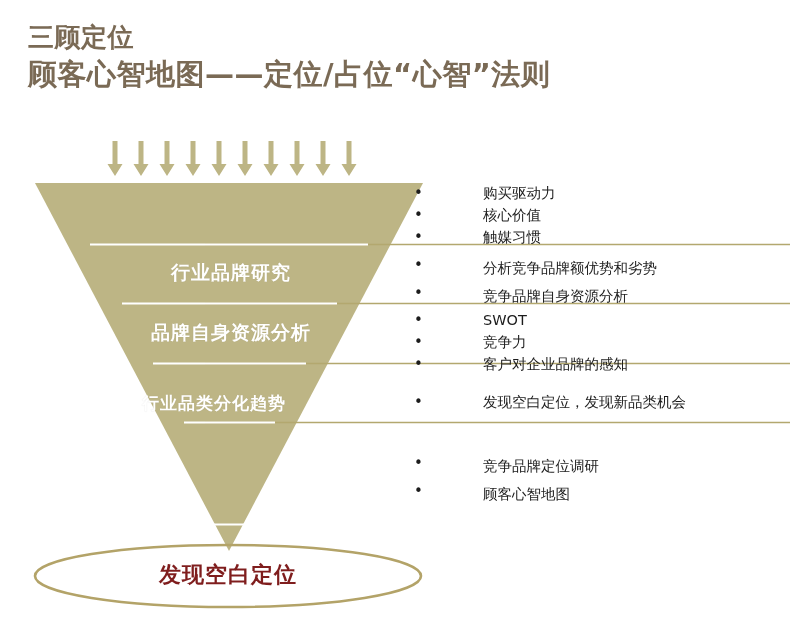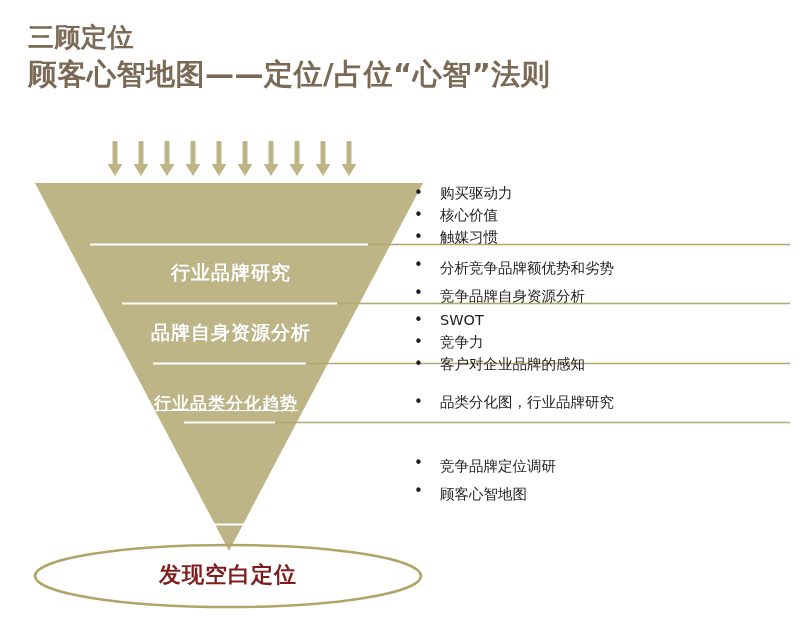--- a/index.html
+++ b/index.html
@@ -56,21 +56,21 @@
     font-size: 19px;
     line-height: 23px;
     text-align: center;
     white-space: pre-line;
     letter-spacing: 1px;
     text-shadow: 0 0 1px rgba(0,0,0,0.12);
   }
   #stage-label-0 { left: 120px; top: 197px; width: 222px; }
   #stage-label-1 { left: 130px; top: 261px; width: 202px; }
   #stage-label-2 { left: 127px; top: 321px; width: 208px; }
-  #stage-label-3 { left: 125px; top: 392px; width: 202px; font-size: 17px; text-decoration: underline; }
+  #stage-label-3 { left: 113px; top: 392px; width: 202px; font-size: 17px; }
   #stage-label-4 { left: 155px; top: 443px; width: 152px; font-size: 18px; line-height: 24px; }
 
   
   .bullet-group {
     position: absolute;
     left: 414px;
     width: 372px;
   }
   .bullet-row {
     display: flex;
@@ -79,21 +79,21 @@
     line-height: 22px;
     color: #1c1c1c;
   }
   .bullet-dot {
     width: 26px;
     flex: 0 0 26px;
     text-align: left;
     font-size: 15px;
     line-height: 22px;
   }
-  .bullet-text { flex: 1 1 auto; }
+  .bullet-text { flex: 1 1 auto; margin-left: 43px; }
 
   #bullet-group-0 { top: 182px; }
   #bullet-group-1 { top: 254px; }
   #bullet-group-2 { top: 309px; }
   #bullet-group-3 { top: 391px; }
   #bullet-group-4 { top: 452px; }
   #bullet-group-1 .bullet-row,
   #bullet-group-4 .bullet-row { line-height: 28px; }
 
   
@@ -192,21 +192,21 @@
         <span class="bullet-text">竞争力</span>
       </div>
       <div class="bullet-row">
         <span class="bullet-dot">•</span>
         <span class="bullet-text">客户对企业品牌的感知</span>
       </div>
     </div>
   <div class="bullet-group" id="bullet-group-3">
       <div class="bullet-row">
         <span class="bullet-dot">•</span>
-        <span class="bullet-text">品类分化图，行业品牌研究</span>
+        <span class="bullet-text">发现空白定位，发现新品类机会</span>
       </div>
     </div>
   <div class="bullet-group" id="bullet-group-4">
       <div class="bullet-row">
         <span class="bullet-dot">•</span>
         <span class="bullet-text">竞争品牌定位调研</span>
       </div>
       <div class="bullet-row">
         <span class="bullet-dot">•</span>
         <span class="bullet-text">顾客心智地图</span>

